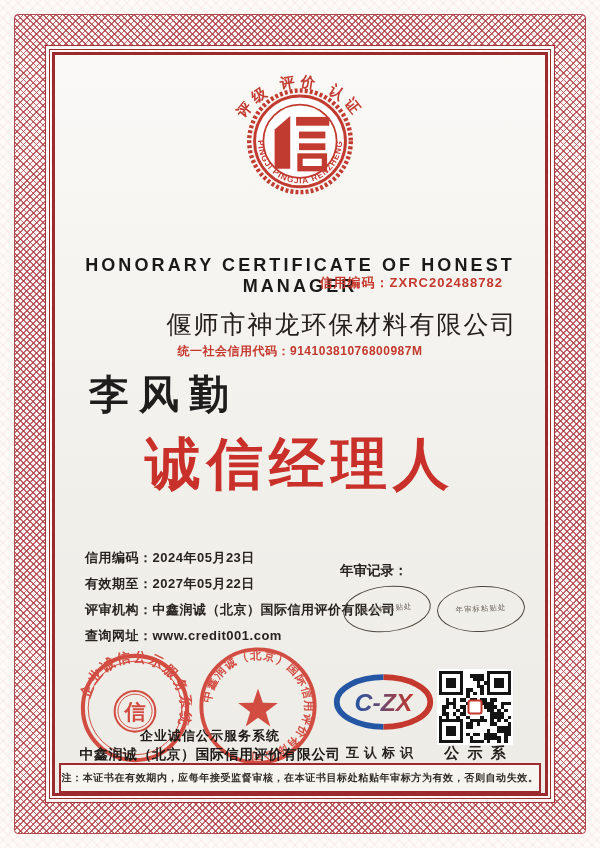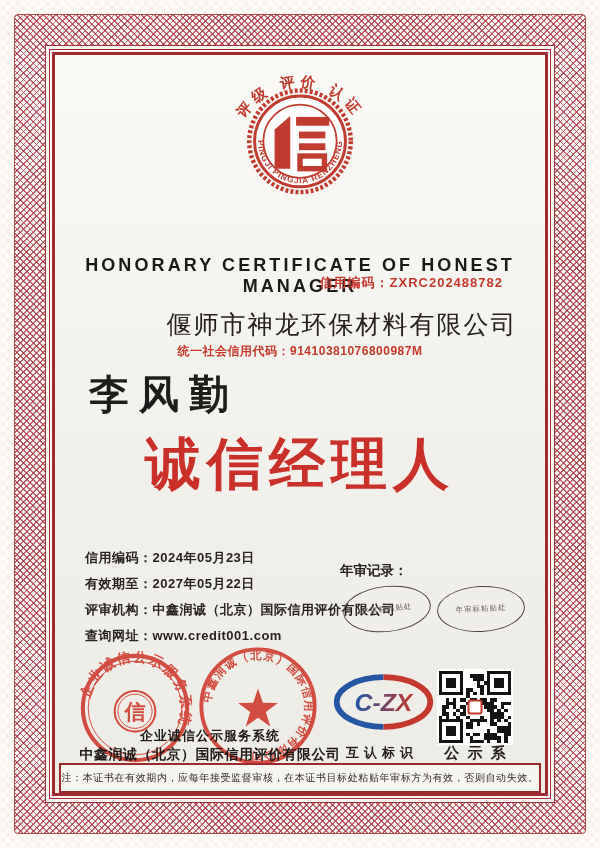--- a/index.html
+++ b/index.html
@@ -52,21 +52,21 @@
   .ml1{left:272px;top:689px;width:110px;font-size:13px;letter-spacing:5px;}
   .ml2{left:378px;top:689px;width:86px;font-size:15px;letter-spacing:2px;}
   .qr{position:absolute;left:382px;top:614px;width:72px;height:72px;background:#fff;padding:2px;}
   .qr-grid{display:grid;grid-template-columns:repeat(21,1fr);grid-template-rows:repeat(21,1fr);
          width:72px;height:72px;}
   .qr-grid div{width:100%;height:100%;}
   .qr-grid .d{background:#141414;}
   .qr-center{position:absolute;left:50%;top:50%;width:15px;height:15px;transform:translate(-50%,-50%);
          background:#fff;border:2.5px solid #c4382d;border-radius:3px;box-sizing:border-box;}
   .note{position:absolute;left:4px;right:4px;top:708px;height:26px;border:2px solid #9c2a2e;background:#f7f5f0;
-         display:flex;align-items:center;justify-content:center;font-size:10px;font-weight:400;color:#322d28;
+         display:flex;align-items:center;justify-content:center;font-size:10px;font-weight:700;color:#322d28;
          letter-spacing:.6px;white-space:nowrap;}
 </style>
 </head>
 <body>
 
 <div class="page">
   <div class="lace"></div>
   <div class="lace-hole"></div>
 
   <div class="frame">

